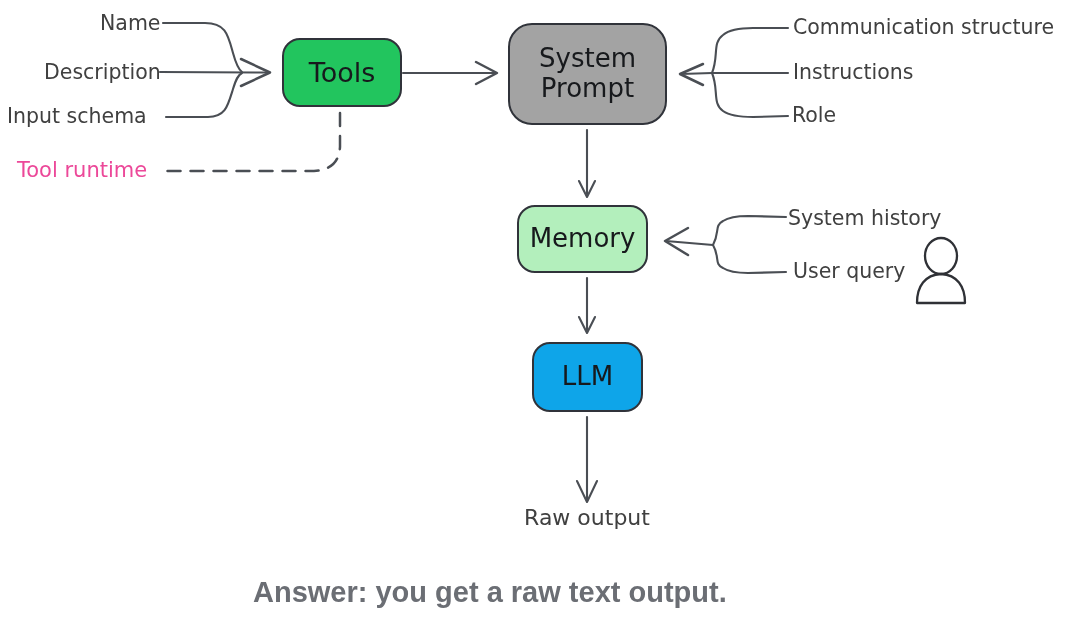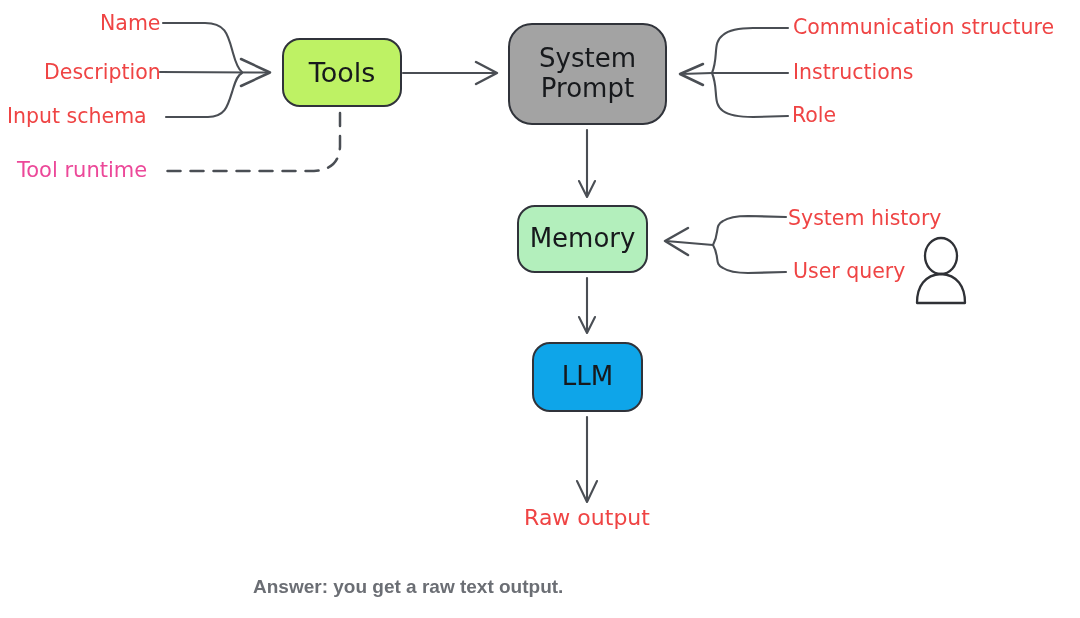--- a/index.html
+++ b/index.html
@@ -10,34 +10,34 @@
   .wires{position:absolute;left:0;top:0;width:1080px;height:618px;}
   .node{
     position:absolute;box-sizing:border-box;border:2.5px solid #30333a;
     display:flex;align-items:center;justify-content:center;text-align:center;
     color:#17191c;line-height:1.15;
   }
   .node-tools{left:282px;top:38px;width:120px;height:69px;border-radius:18px;font-size:27px;}
   .node-sp{left:508px;top:23px;width:159px;height:102px;border-radius:24px;font-size:26px;padding:0 18px;}
   .node-memory{left:517px;top:205px;width:131px;height:68px;border-radius:18px;font-size:26px;}
   .node-llm{left:532px;top:342px;width:111px;height:70px;border-radius:18px;font-size:26px;}
-  .hand{position:absolute;white-space:nowrap;font-size:20.5px;color:#ef4444;}
+  .hand{position:absolute;white-space:nowrap;font-size:20.5px;color:#404040;}
   .lbl-name{left:100px;top:11px;}
   .lbl-description{left:44px;top:60px;}
   .lbl-input-schema{left:7px;top:104px;}
   .lbl-tool-runtime{left:17px;top:158px;font-size:21px;}
   .lbl-comm{left:793px;top:15px;}
   .lbl-instructions{left:793px;top:60px;}
   .lbl-role{left:792px;top:103px;}
   .lbl-session{left:788px;top:206px;}
   .lbl-userquery{left:793px;top:259px;}
   .lbl-rawoutput{left:520px;top:505px;width:134px;text-align:center;font-size:22px;}
   .caption{
     position:absolute;left:253px;top:576px;white-space:nowrap;
-    font-family:"Liberation Sans", sans-serif;font-weight:bold;font-size:19px;
+    font-family:"Liberation Sans", sans-serif;font-weight:bold;font-size:29px;
   }
 </style>
 </head>
 <body>
 
 <div class="stage">
 
   <svg class="wires" viewBox="0 0 1080 618" fill="none" stroke="#4a4e54" stroke-width="2.1" stroke-linecap="round" stroke-linejoin="round">
 
     <g>
@@ -83,21 +83,21 @@
       <path d="M587 417 L587 499"></path>
       <path d="M577 481 L587 502 L597 481"></path>
     </g>
 
     <g stroke="#2f3136" stroke-width="2.3" fill="#ffffff">
       <ellipse cx="941" cy="256" rx="16" ry="18"></ellipse>
       <path d="M917 303 C917 286 925 275 941 274 C957 275 965 286 965 303 L917 303 Z"></path>
     </g>
   </svg>
 
-  <div class="node node-tools" style="background: #bef264; text-align: right;">
+  <div class="node node-tools" style="background: #22c55e; text-align: right;">
     <span>Tools</span>
   </div>
 
   <div class="node node-sp" style="background: #a3a3a3;">
     <span>System Prompt</span>
   </div>
 
   <div class="node node-memory" style="background: rgb(179, 239, 188);">
     <span>Memory</span>
   </div>

